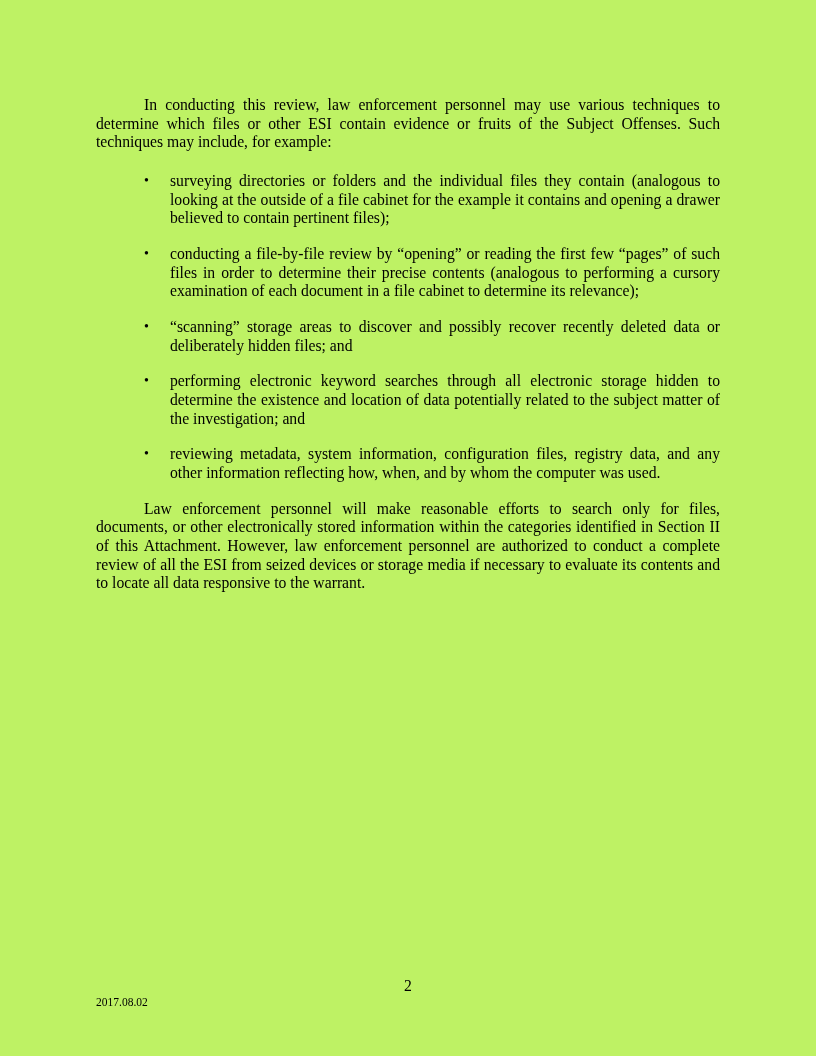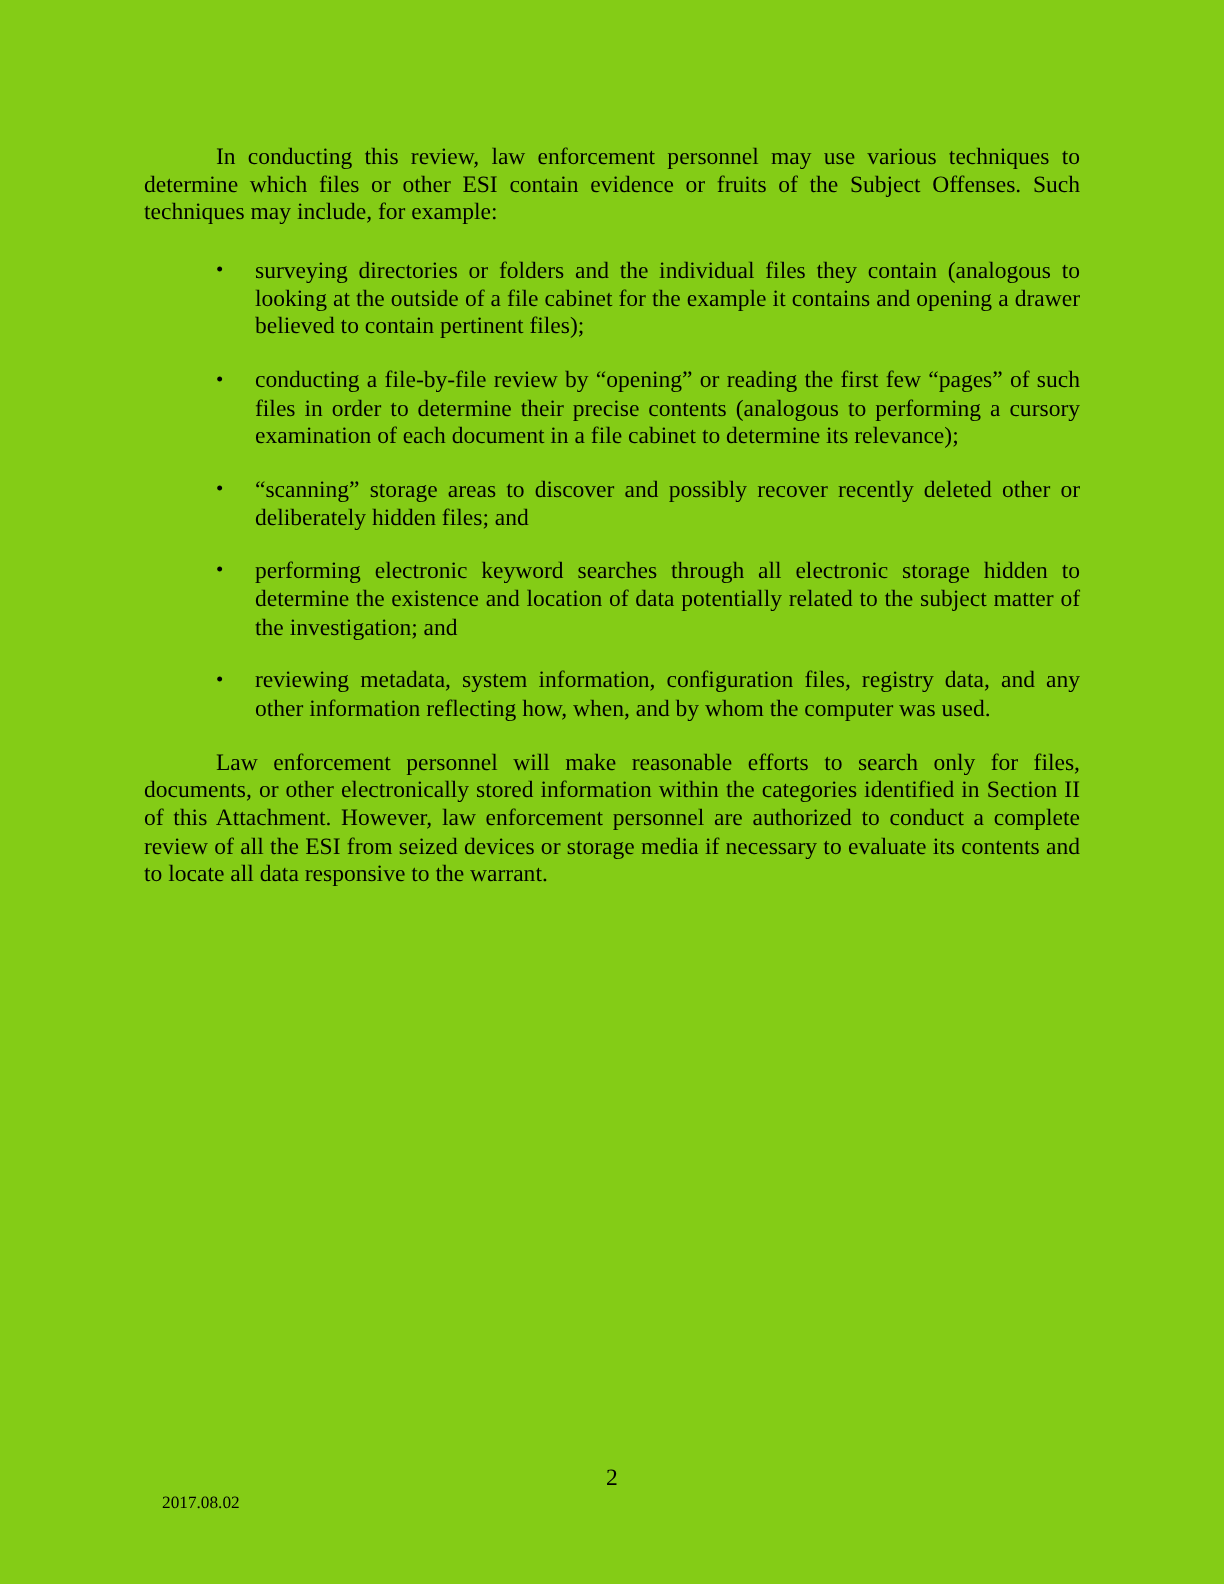--- a/index.html
+++ b/index.html
@@ -4,21 +4,21 @@
 <style>
   html, body {
     margin: 0;
     padding: 0;
     background: #ffffff;
   }
   .page {
     position: relative;
     width: 816px;
     height: 1056px;
-    background: #84cc16;
+    background: #bef264;
     font-family: "Liberation Serif", "DejaVu Serif", serif;
     font-size: 15.7px;
     line-height: 1.19;
     color: #000000;
     overflow: hidden;
     box-sizing: border-box;
   }
   .content {
     position: absolute;
     top: 96px;
@@ -56,21 +56,21 @@
   .page-number {
     position: absolute;
     left: 0;
     right: 0;
     bottom: 60px;
     text-align: center;
     font-size: 15.7px;
   }
   .footer-date {
     position: absolute;
-    left: 108px;
+    left: 96px;
     bottom: 46px;
     font-size: 11.5px;
   }
 </style>
 </head>
 <body>
 
 <div class="page">
   <div class="content">
 
@@ -83,21 +83,21 @@
         <div class="bullet-text">surveying directories or folders and the individual files they contain (analogous to looking at the outside of a file cabinet for the example it contains and opening a drawer believed to contain pertinent files);</div>
       </div>
 
       <div class="bullet-item">
         <span class="bullet-dot">•</span>
         <div class="bullet-text">conducting a file-by-file review by “opening” or reading the first few “pages” of such files in order to determine their precise contents (analogous to performing a cursory examination of each document in a file cabinet to determine its relevance);</div>
       </div>
 
       <div class="bullet-item">
         <span class="bullet-dot">•</span>
-        <div class="bullet-text">“scanning” storage areas to discover and possibly recover recently deleted other or deliberately hidden files; and</div>
+        <div class="bullet-text">“scanning” storage areas to discover and possibly recover recently deleted data or deliberately hidden files; and</div>
       </div>
 
       <div class="bullet-item">
         <span class="bullet-dot">•</span>
         <div class="bullet-text">performing electronic keyword searches through all electronic storage hidden to determine the existence and location of data potentially related to the subject matter of the investigation; and</div>
       </div>
 
       <div class="bullet-item">
         <span class="bullet-dot">•</span>
         <div class="bullet-text">reviewing metadata, system information, configuration files, registry data, and any other information reflecting how, when, and by whom the computer was used.</div>

